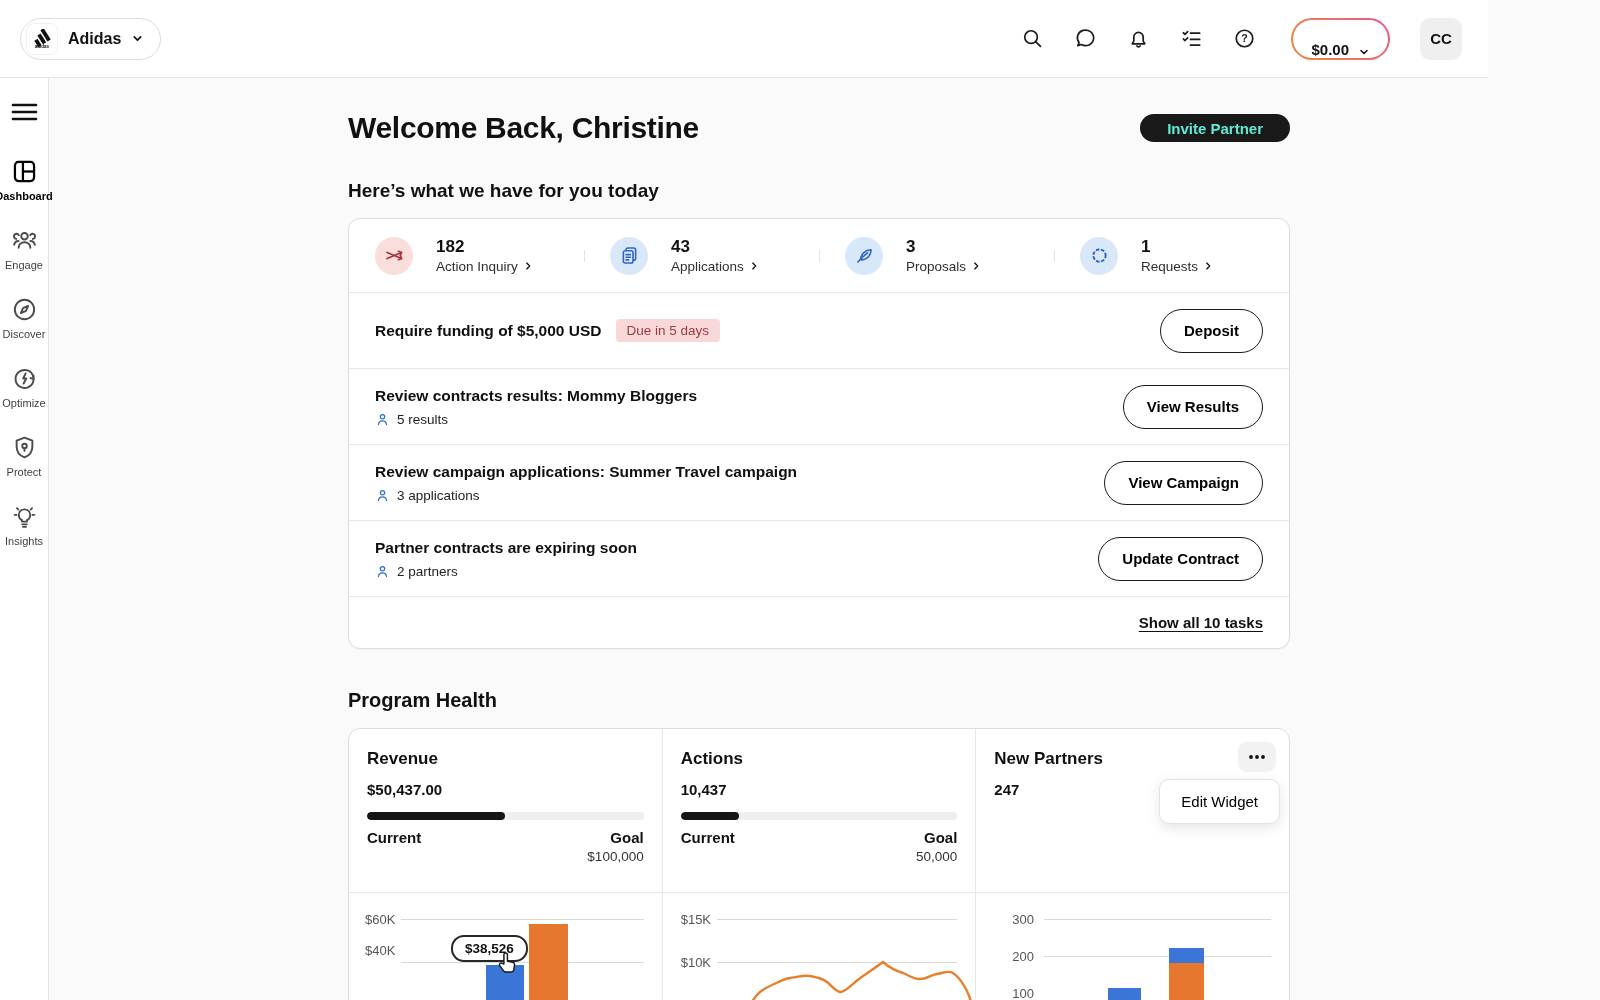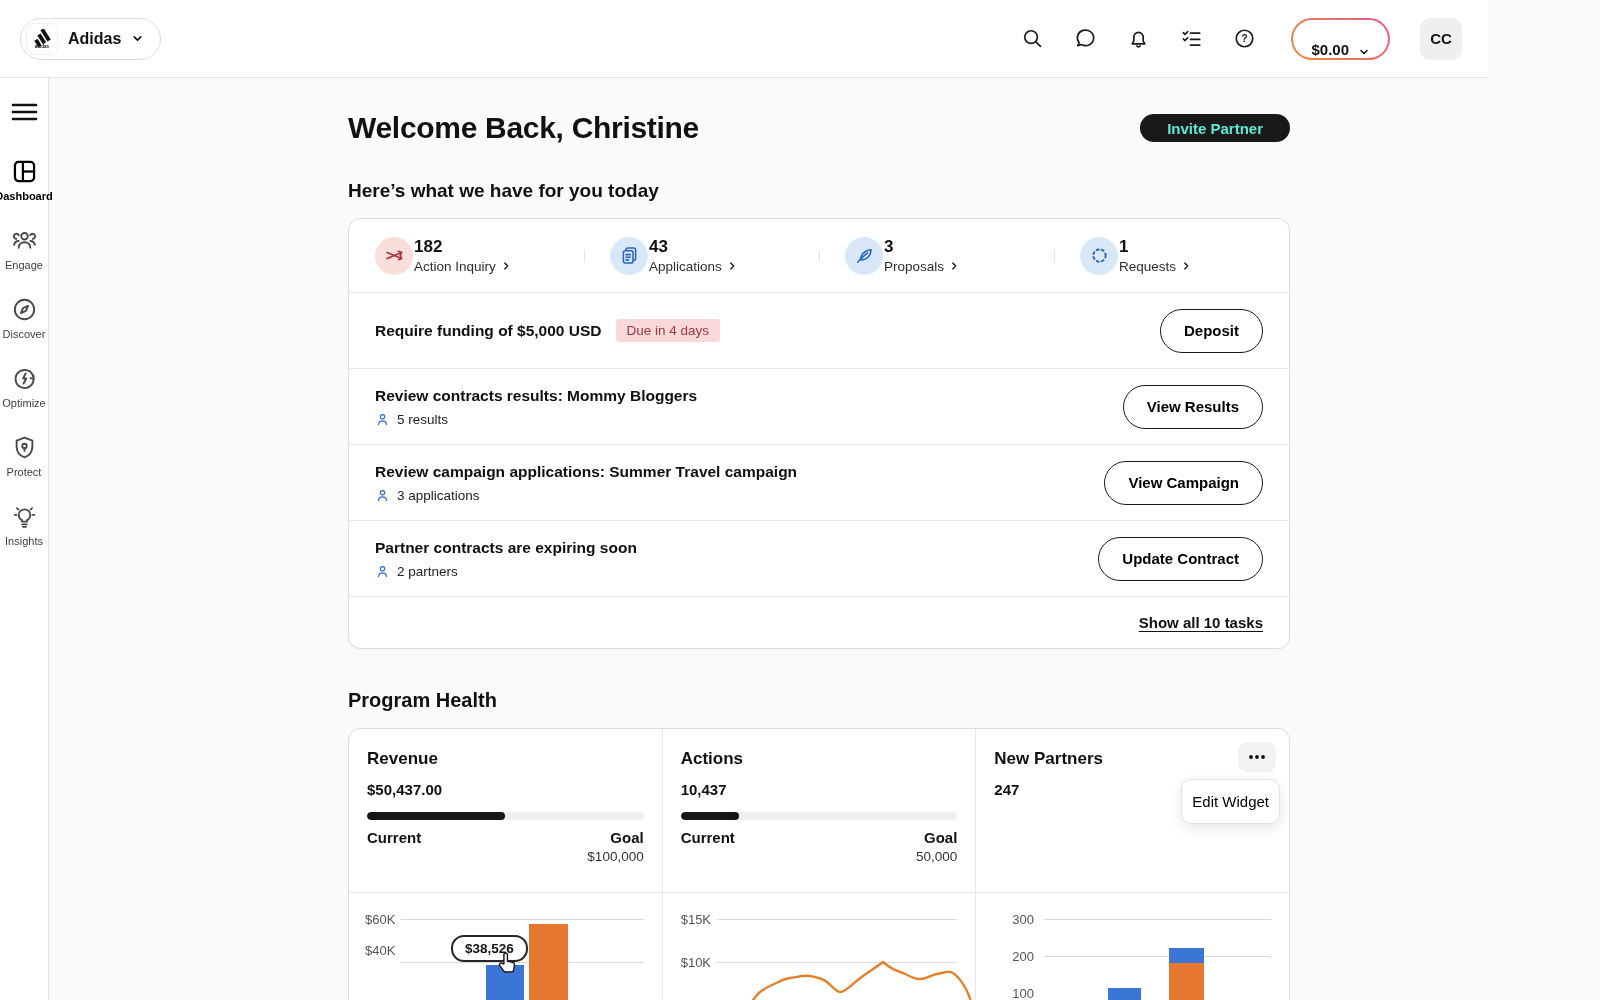--- a/index.html
+++ b/index.html
@@ -74,21 +74,21 @@
     background:#191919; color:#5eead4; font-size:15px; font-weight:600;
     font-family:inherit; cursor:pointer;
   }
   .tasks-heading { margin-top:35px; font-size:19px; font-weight:700; }
 
   .task-card {
     margin-top:16px; background:#fff; border:1px solid #ddd; border-radius:12px;
     overflow:hidden; box-shadow:0 1px 2px rgba(0,0,0,0.03);
   }
   .stats-row { display:flex; height:73px; align-items:center; }
-  .stat { flex:1; display:flex; align-items:center; gap:1px; padding-left:26px; position:relative; cursor:pointer; }
+  .stat { flex:1; display:flex; align-items:center; gap:23px; padding-left:26px; position:relative; cursor:pointer; }
   .stat + .stat::before { content:""; position:absolute; left:0; top:13px; bottom:13px; width:1px; background:#e2e2e2; }
   .stat-icon { width:38px; height:38px; border-radius:50%; display:flex; align-items:center; justify-content:center; flex:none; }
   .stat-icon.red  { background:#F9DEDB; }
   .stat-icon.blue { background:#D9E8F8; }
   .stat-value { font-size:17px; font-weight:800; line-height:1.2; }
   .stat-label { font-size:13.5px; color:#2e2e2e; display:flex; align-items:center; gap:5px; margin-top:1px; }
 
   .task-row {
     border-top:1px solid #e7e7e7; min-height:76px; padding:15px 26px;
     display:flex; align-items:center; justify-content:space-between;
@@ -130,21 +130,21 @@
   .progress-fill { height:100%; background:#161616; border-radius:4px; }
   .goal-row { margin-top:9px; display:flex; justify-content:space-between; font-size:15px; font-weight:600; }
   .goal-value { margin-top:3px; text-align:right; font-size:13.5px; color:#333; font-weight:400; }
   .dots-btn {
     position:absolute; top:13px; right:13px; width:38px; height:30px;
     border:none; border-radius:9px; background:#f2f2f2; cursor:pointer;
     display:flex; align-items:center; justify-content:center;
   }
   .edit-widget-btn {
     position:absolute; top:50px; right:9px; background:#fff;
-    border:1px solid #e3e3e3; border-radius:10px; padding:13px 10px;
+    border:1px solid #e3e3e3; border-radius:10px; padding:13px 21px;
     font-size:15px; font-family:inherit; cursor:pointer;
     box-shadow:0 4px 14px rgba(0,0,0,0.10);
   }
 
   .ph-charts { display:flex; height:141px; }
   .chart { flex:1; position:relative; }
   .chart + .chart { border-left:1px solid #e7e7e7; }
   .tick-label { position:absolute; font-size:13px; color:#555; }
   .grid-line { position:absolute; height:1px; background:#d9d9d9; }
   .bar { position:absolute; }
@@ -404,21 +404,21 @@
                 </span>
               </div>
           </div>
         </div>
       </div>
 
       <div class="task-row">
         <div class="task-left">
           <div class="task-title-line">
             <span class="task-title">Require funding of $5,000 USD</span>
-            <span class="badge">Due in 4 days</span>
+            <span class="badge">Due in 5 days</span>
           </div>
         </div>
         <button class="task-btn">Deposit</button>
       </div>
 
       <div class="task-row">
         <div class="task-left">
           <span class="task-title">Review contracts results: Mommy Bloggers</span>
           <div class="task-meta">
             <span>

